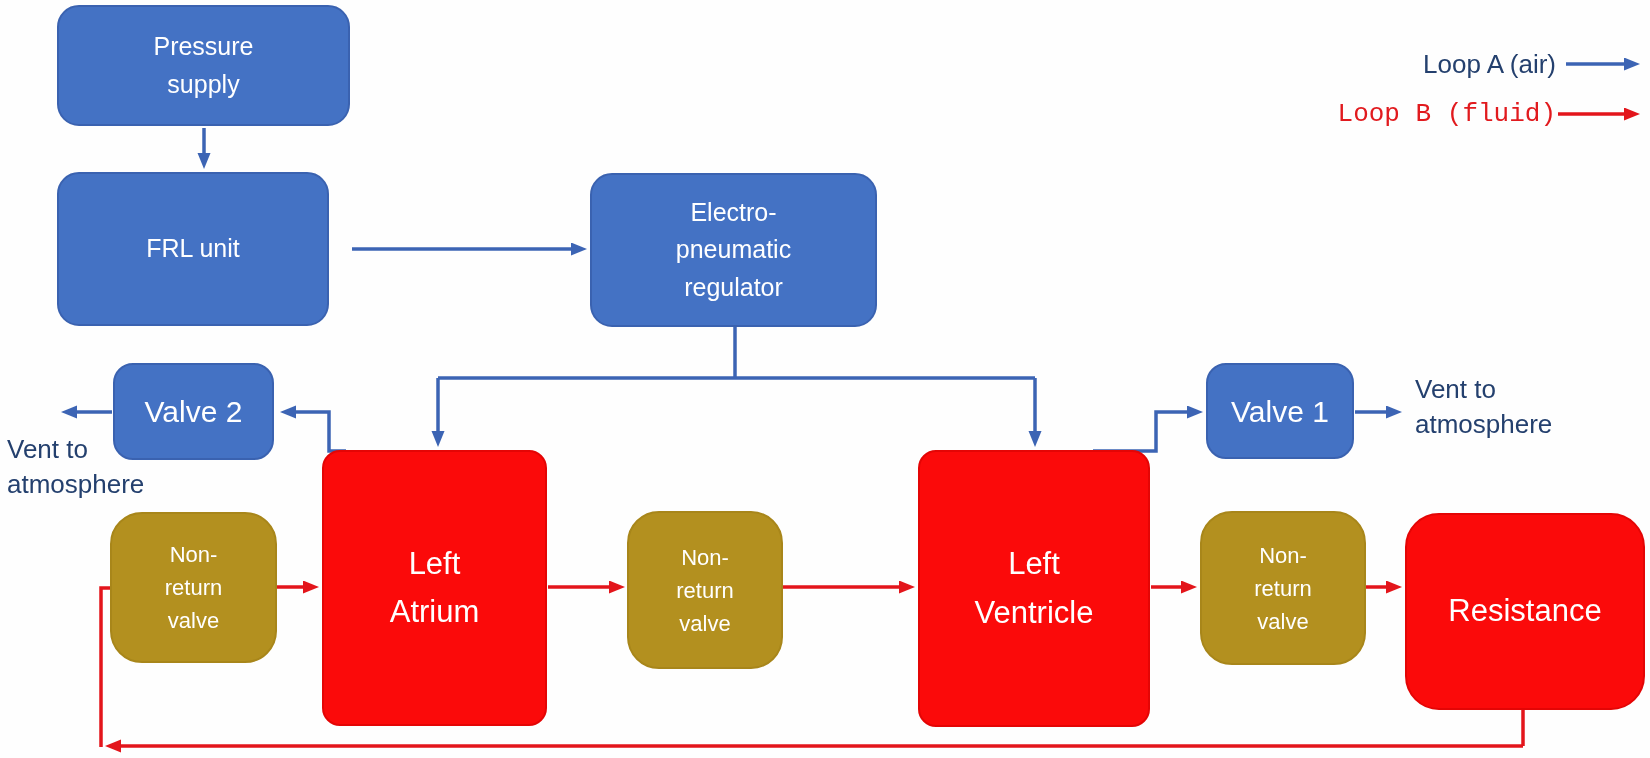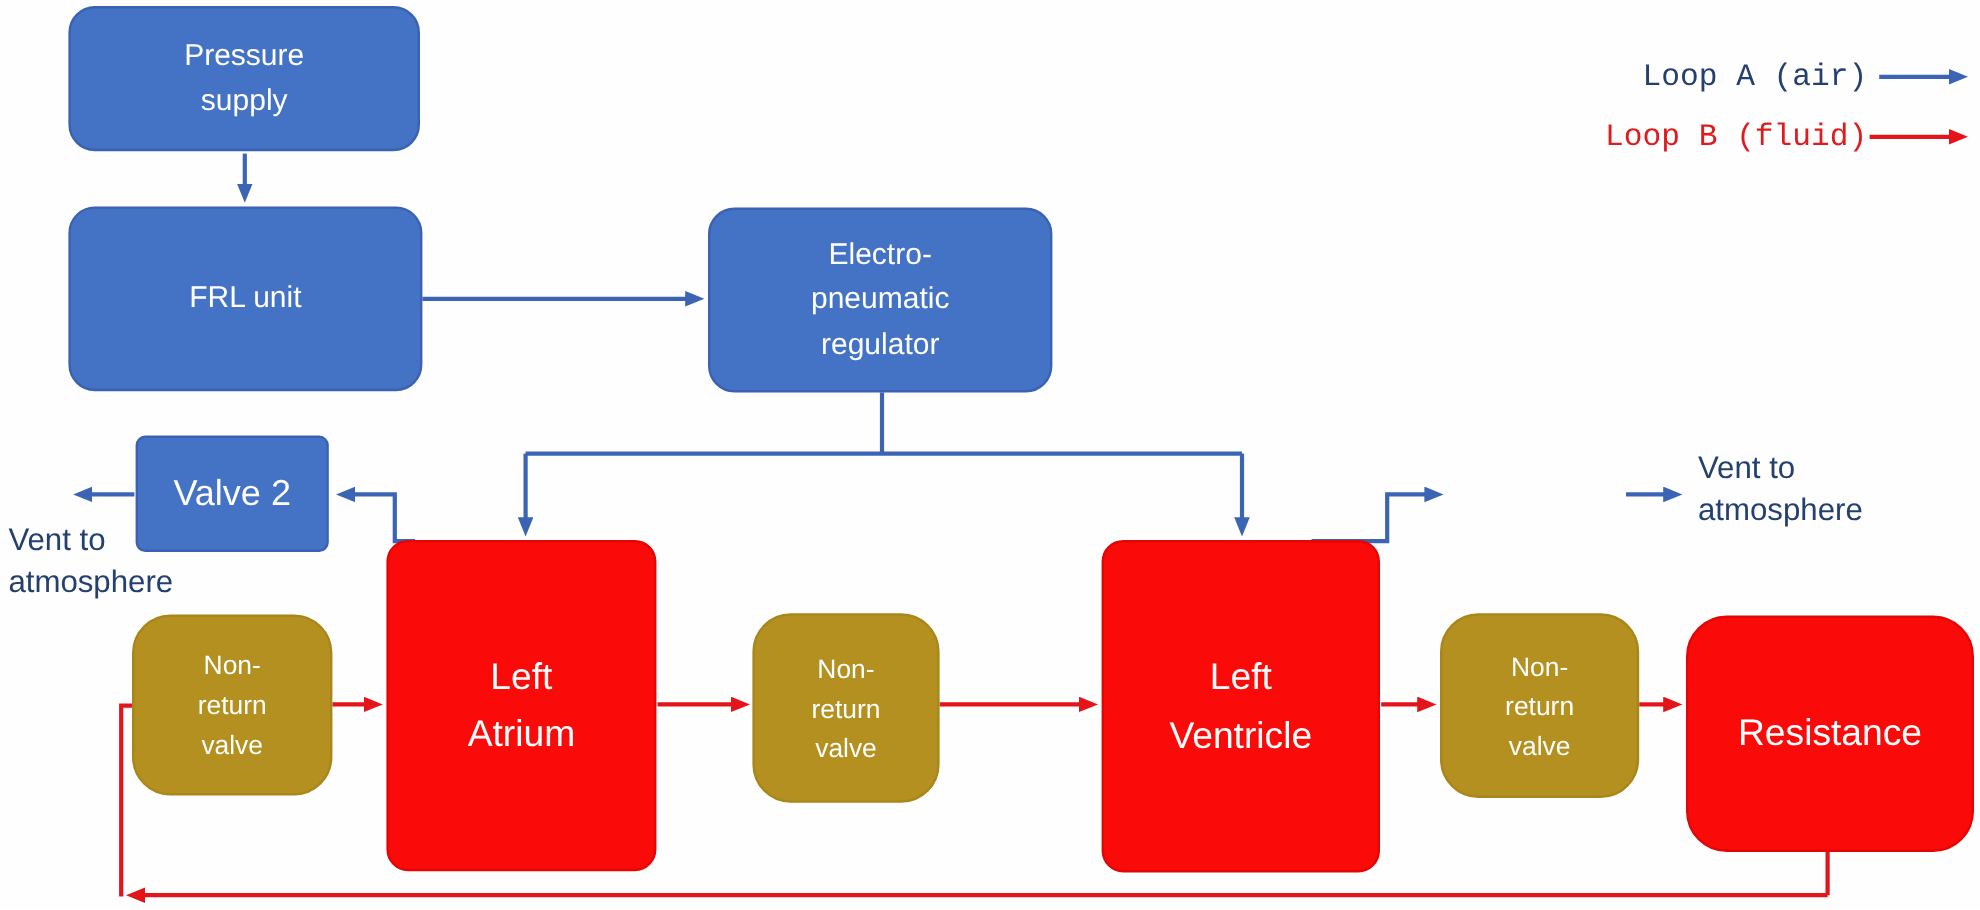--- a/index.html
+++ b/index.html
@@ -42,21 +42,21 @@
     box-sizing: border-box;
   }
   .box span { white-space: pre-line; }
   .blue {
     background: var(--air-blue);
     border: 2px solid #3a62b0;
     border-radius: 22px;
     font-size: 25px;
     line-height: 1.5;
   }
-  .blue.valve { border-radius: 8px; font-size: 30px; }
+  .blue.valve { border-radius: 20px; font-size: 30px; }
   .redbox {
     background: var(--fluid-red);
     border: 2px solid #e40505;
     border-radius: 18px;
     font-size: 31px;
     line-height: 1.55;
   }
   .redbox.resist { border-radius: 34px; }
   .gold {
     background: var(--valve-gold);
@@ -119,34 +119,37 @@
     <path class="fluid" d="M1151 587 H1182" marker-end="url(#ah-red)"></path>
     <path class="fluid" d="M1366 587 H1387" marker-end="url(#ah-red)"></path>
     <path class="fluid" d="M1558 114 H1625" marker-end="url(#ah-red)"></path>
   </svg>
 
   <div class="box blue" style="left:57px; top:5px; width:293px; height:121px;">
     <span>Pressure
 supply</span>
   </div>
 
-  <div class="box blue" style="left:57px; top:172px; width:295px; height:154px;">
+  <div class="box blue" style="left:57px; top:172px; width:272px; height:154px;">
     <span>FRL unit</span>
   </div>
 
   <div class="box blue" style="left:590px; top:173px; width:287px; height:154px;">
     <span>Electro-
 pneumatic
 regulator</span>
   </div>
 
   <div class="box blue valve" style="left:113px; top:363px; width:161px; height:97px;">
     <span>Valve 2</span>
   </div>
 
+  <div class="box blue valve" style="left:1206px; top:363px; width:148px; height:96px;">
+    <span>Valve 1</span>
+  </div>
 
   <div class="box redbox" style="left:322px; top:450px; width:225px; height:276px;">
     <span>Left
 Atrium</span>
   </div>
 
   <div class="box redbox" style="left:918px; top:450px; width:232px; height:277px;">
     <span>Left
 Ventricle</span>
   </div>
@@ -173,17 +176,17 @@
 valve</span>
   </div>
 
   <div class="flabel" style="left:7px; top:432px; width:170px;">Vent to
 atmosphere</div>
 
   <div class="flabel" style="left:1415px; top:372px; width:170px;">Vent to
 atmosphere</div>
 
 
-  <div class="legend-text legend-air" style="left:1326px; top:49px;font-family:Liberation Mono, monospace;">Loop A (air)</div>
+  <div class="legend-text legend-air" style="left:1326px; top:49px;">Loop A (air)</div>
 
   <div class="legend-text legend-fluid" style="left:1326px; top:99px;">Loop B (fluid)</div>
 
 </div>
 
 </body></html>

